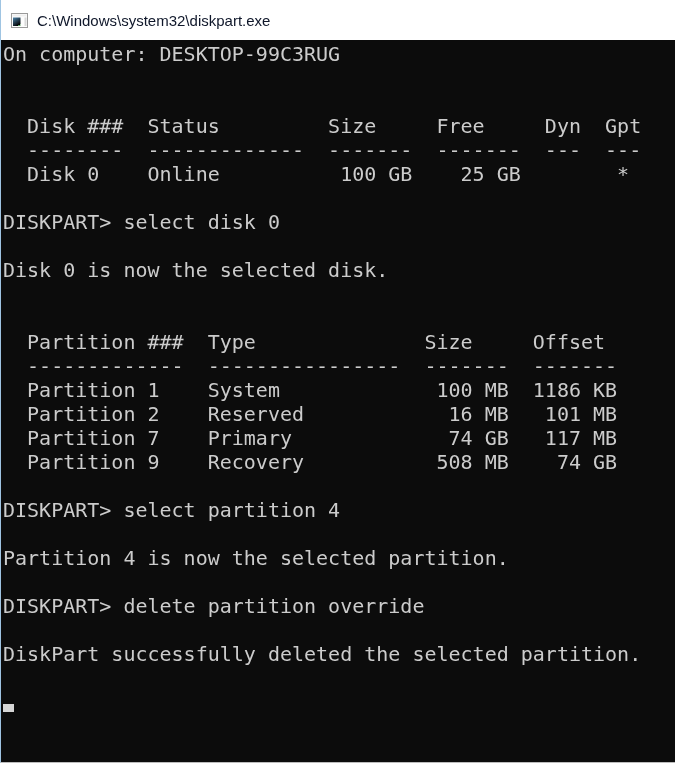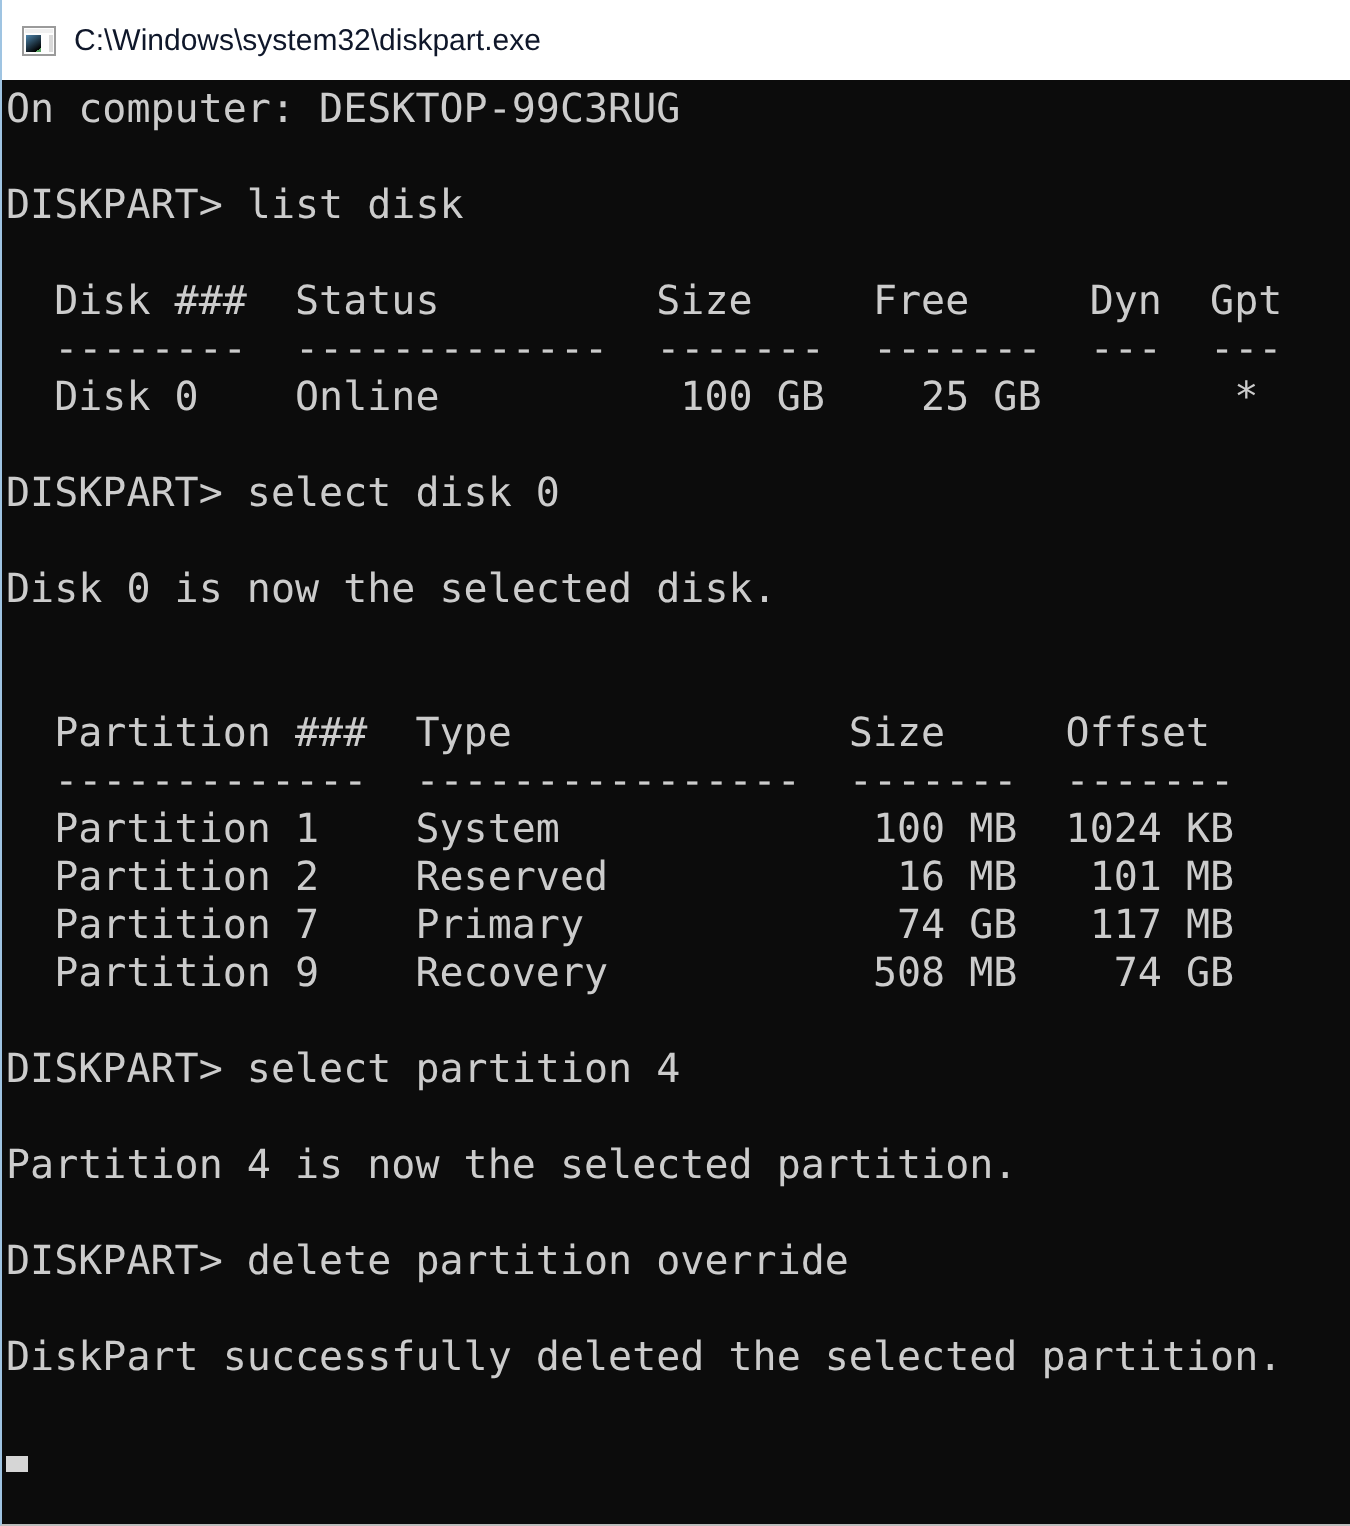--- a/index.html
+++ b/index.html
@@ -62,34 +62,33 @@
         <rect x="2" y="5.5" width="7.5" height="8.5" fill="url(#pane)"></rect>
         <rect x="13.5" y="5.5" width="2" height="8.5" fill="#d9d9d9"></rect>
       </svg>
     </span>
     <span class="title">C:\Windows\system32\diskpart.exe</span>
   </div>
 
   <div class="console">
     <div class="line"><span>On computer: DESKTOP-99C3RUG</span></div>
     <div class="line"><span></span></div>
-    <div class="line"><span>DISKPART&gt; list disk</span></div>
     <div class="line"><span></span></div>
     <div class="line"><span>  Disk ###  Status         Size     Free     Dyn  Gpt</span></div>
     <div class="line"><span>  --------  -------------  -------  -------  ---  ---</span></div>
     <div class="line"><span>  Disk 0    Online          100 GB    25 GB        *</span></div>
     <div class="line"><span></span></div>
     <div class="line"><span>DISKPART&gt; select disk 0</span></div>
     <div class="line"><span></span></div>
     <div class="line"><span>Disk 0 is now the selected disk.</span></div>
     <div class="line"><span></span></div>
     <div class="line"><span></span></div>
     <div class="line"><span>  Partition ###  Type              Size     Offset</span></div>
     <div class="line"><span>  -------------  ----------------  -------  -------</span></div>
-    <div class="line"><span>  Partition 1    System             100 MB  1024 KB</span></div>
+    <div class="line"><span>  Partition 1    System             100 MB  1186 KB</span></div>
     <div class="line"><span>  Partition 2    Reserved            16 MB   101 MB</span></div>
     <div class="line"><span>  Partition 7    Primary             74 GB   117 MB</span></div>
     <div class="line"><span>  Partition 9    Recovery           508 MB    74 GB</span></div>
     <div class="line"><span></span></div>
     <div class="line"><span>DISKPART&gt; select partition 4</span></div>
     <div class="line"><span></span></div>
     <div class="line"><span>Partition 4 is now the selected partition.</span></div>
     <div class="line"><span></span></div>
     <div class="line"><span>DISKPART&gt; delete partition override</span></div>
     <div class="line"><span></span></div>

